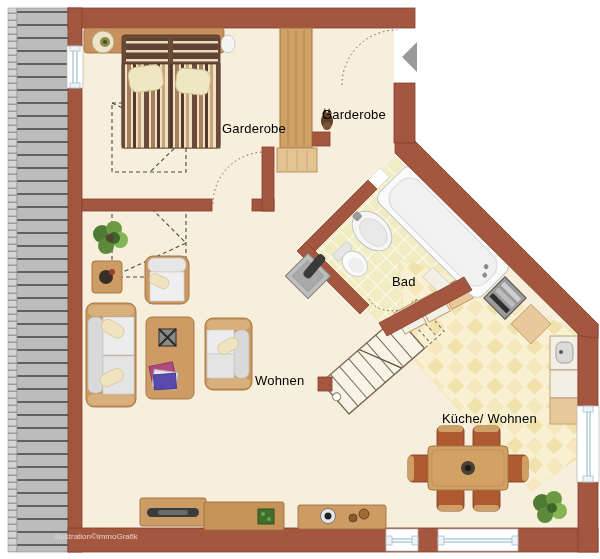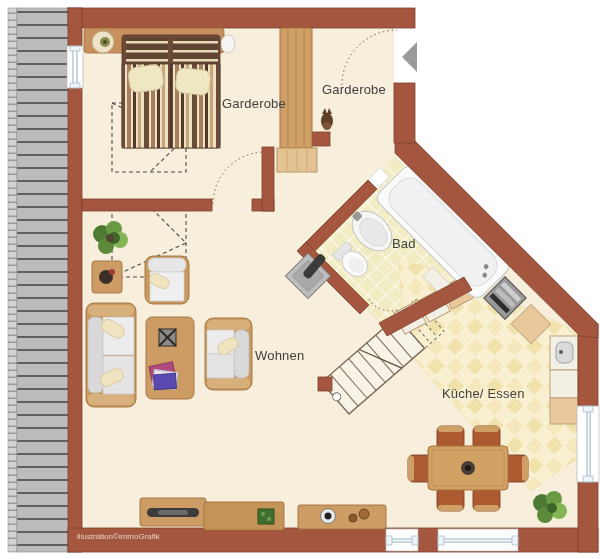--- a/index.html
+++ b/index.html
@@ -1,19 +1,19 @@
 <!DOCTYPE html>
 <html><head>
 <meta charset="utf-8">
 <style>
   html,body{margin:0;padding:0;background:#fff;}
   .stage{position:relative;width:600px;height:559px;background:#ffffff;overflow:hidden;
          font-family:"Liberation Sans", sans-serif;}
   .stage svg{position:absolute;left:0;top:0;}
-  .room-label{position:absolute;font-size:13px;color:#404040;letter-spacing:.2px;white-space:nowrap;}
+  .room-label{position:absolute;font-size:13px;color:#000000;letter-spacing:.2px;white-space:nowrap;margin-top:25px;}
   .watermark{position:absolute;font-size:8px;color:#e6d2c8;white-space:nowrap;}
 </style>
 </head>
 <body>
 
 <div class="stage">
 
 <svg width="600" height="559" viewBox="0 0 600 559">
   <defs>
     <pattern id="planks" width="10" height="13" patternUnits="userSpaceOnUse">
@@ -364,18 +364,18 @@
     <circle cx="542" cy="503" r="9" fill="#4f7a33"></circle>
         <circle cx="554" cy="499" r="8" fill="#6a9a43"></circle>
     <circle cx="559" cy="511" r="8" fill="#83b554"></circle>
         <circle cx="545" cy="515" r="8" fill="#5c8a3a"></circle>
     <circle cx="552" cy="508" r="5" fill="#3f6629"></circle>
   </g>
 </svg>
 
 <div class="room-label" style="left:222px;top:96px">Garderobe</div>
 <div class="room-label" style="left:322px;top:82px">Garderobe</div>
-<div class="room-label" style="left:392px;top:236px">Bad</div>
+<div class="room-label" style="left:392px;top:249px">Bad</div>
 <div class="room-label" style="left:255px;top:348px">Wohnen</div>
-<div class="room-label" style="left:442px;top:386px">Küche/ Essen</div>
-<div class="watermark" style="left:77px;top:532px">illustration©immoGrafik</div>
+<div class="room-label" style="left:442px;top:386px">Küche/ Wohnen</div>
+<div class="watermark" style="left:55px;top:532px">illustration©immoGrafik</div>
 
 </div>
 
 </body></html>

